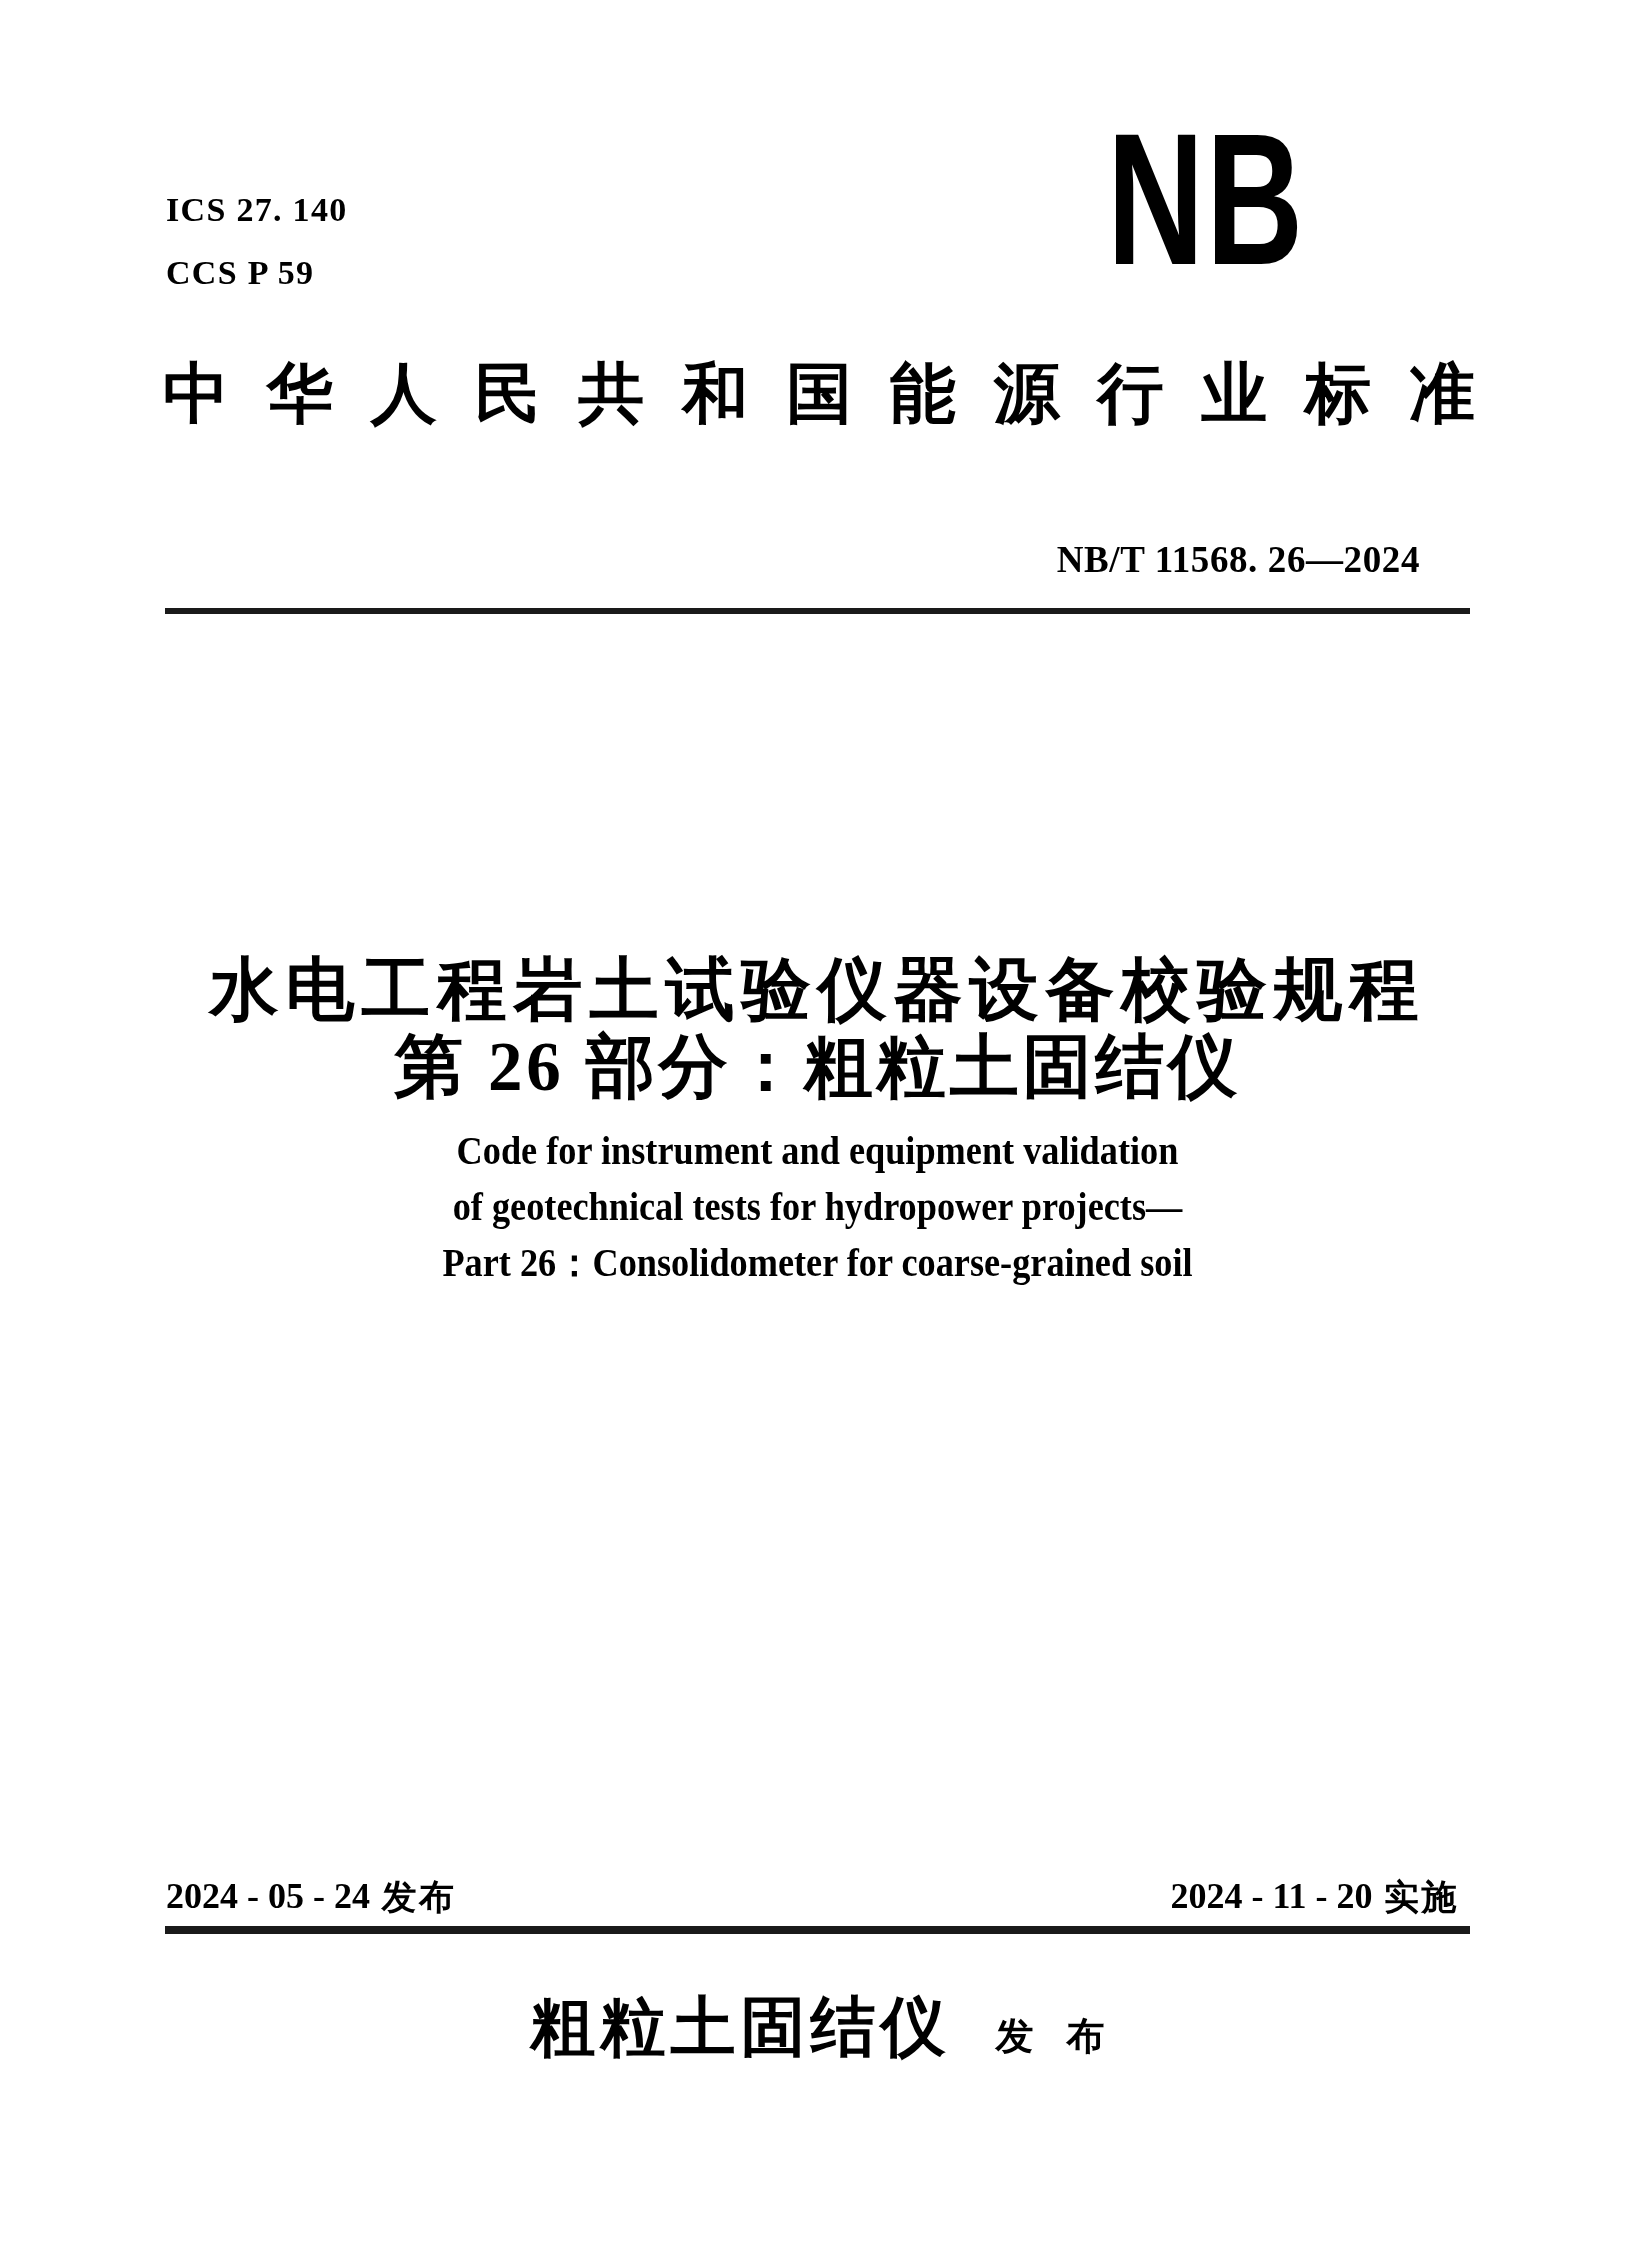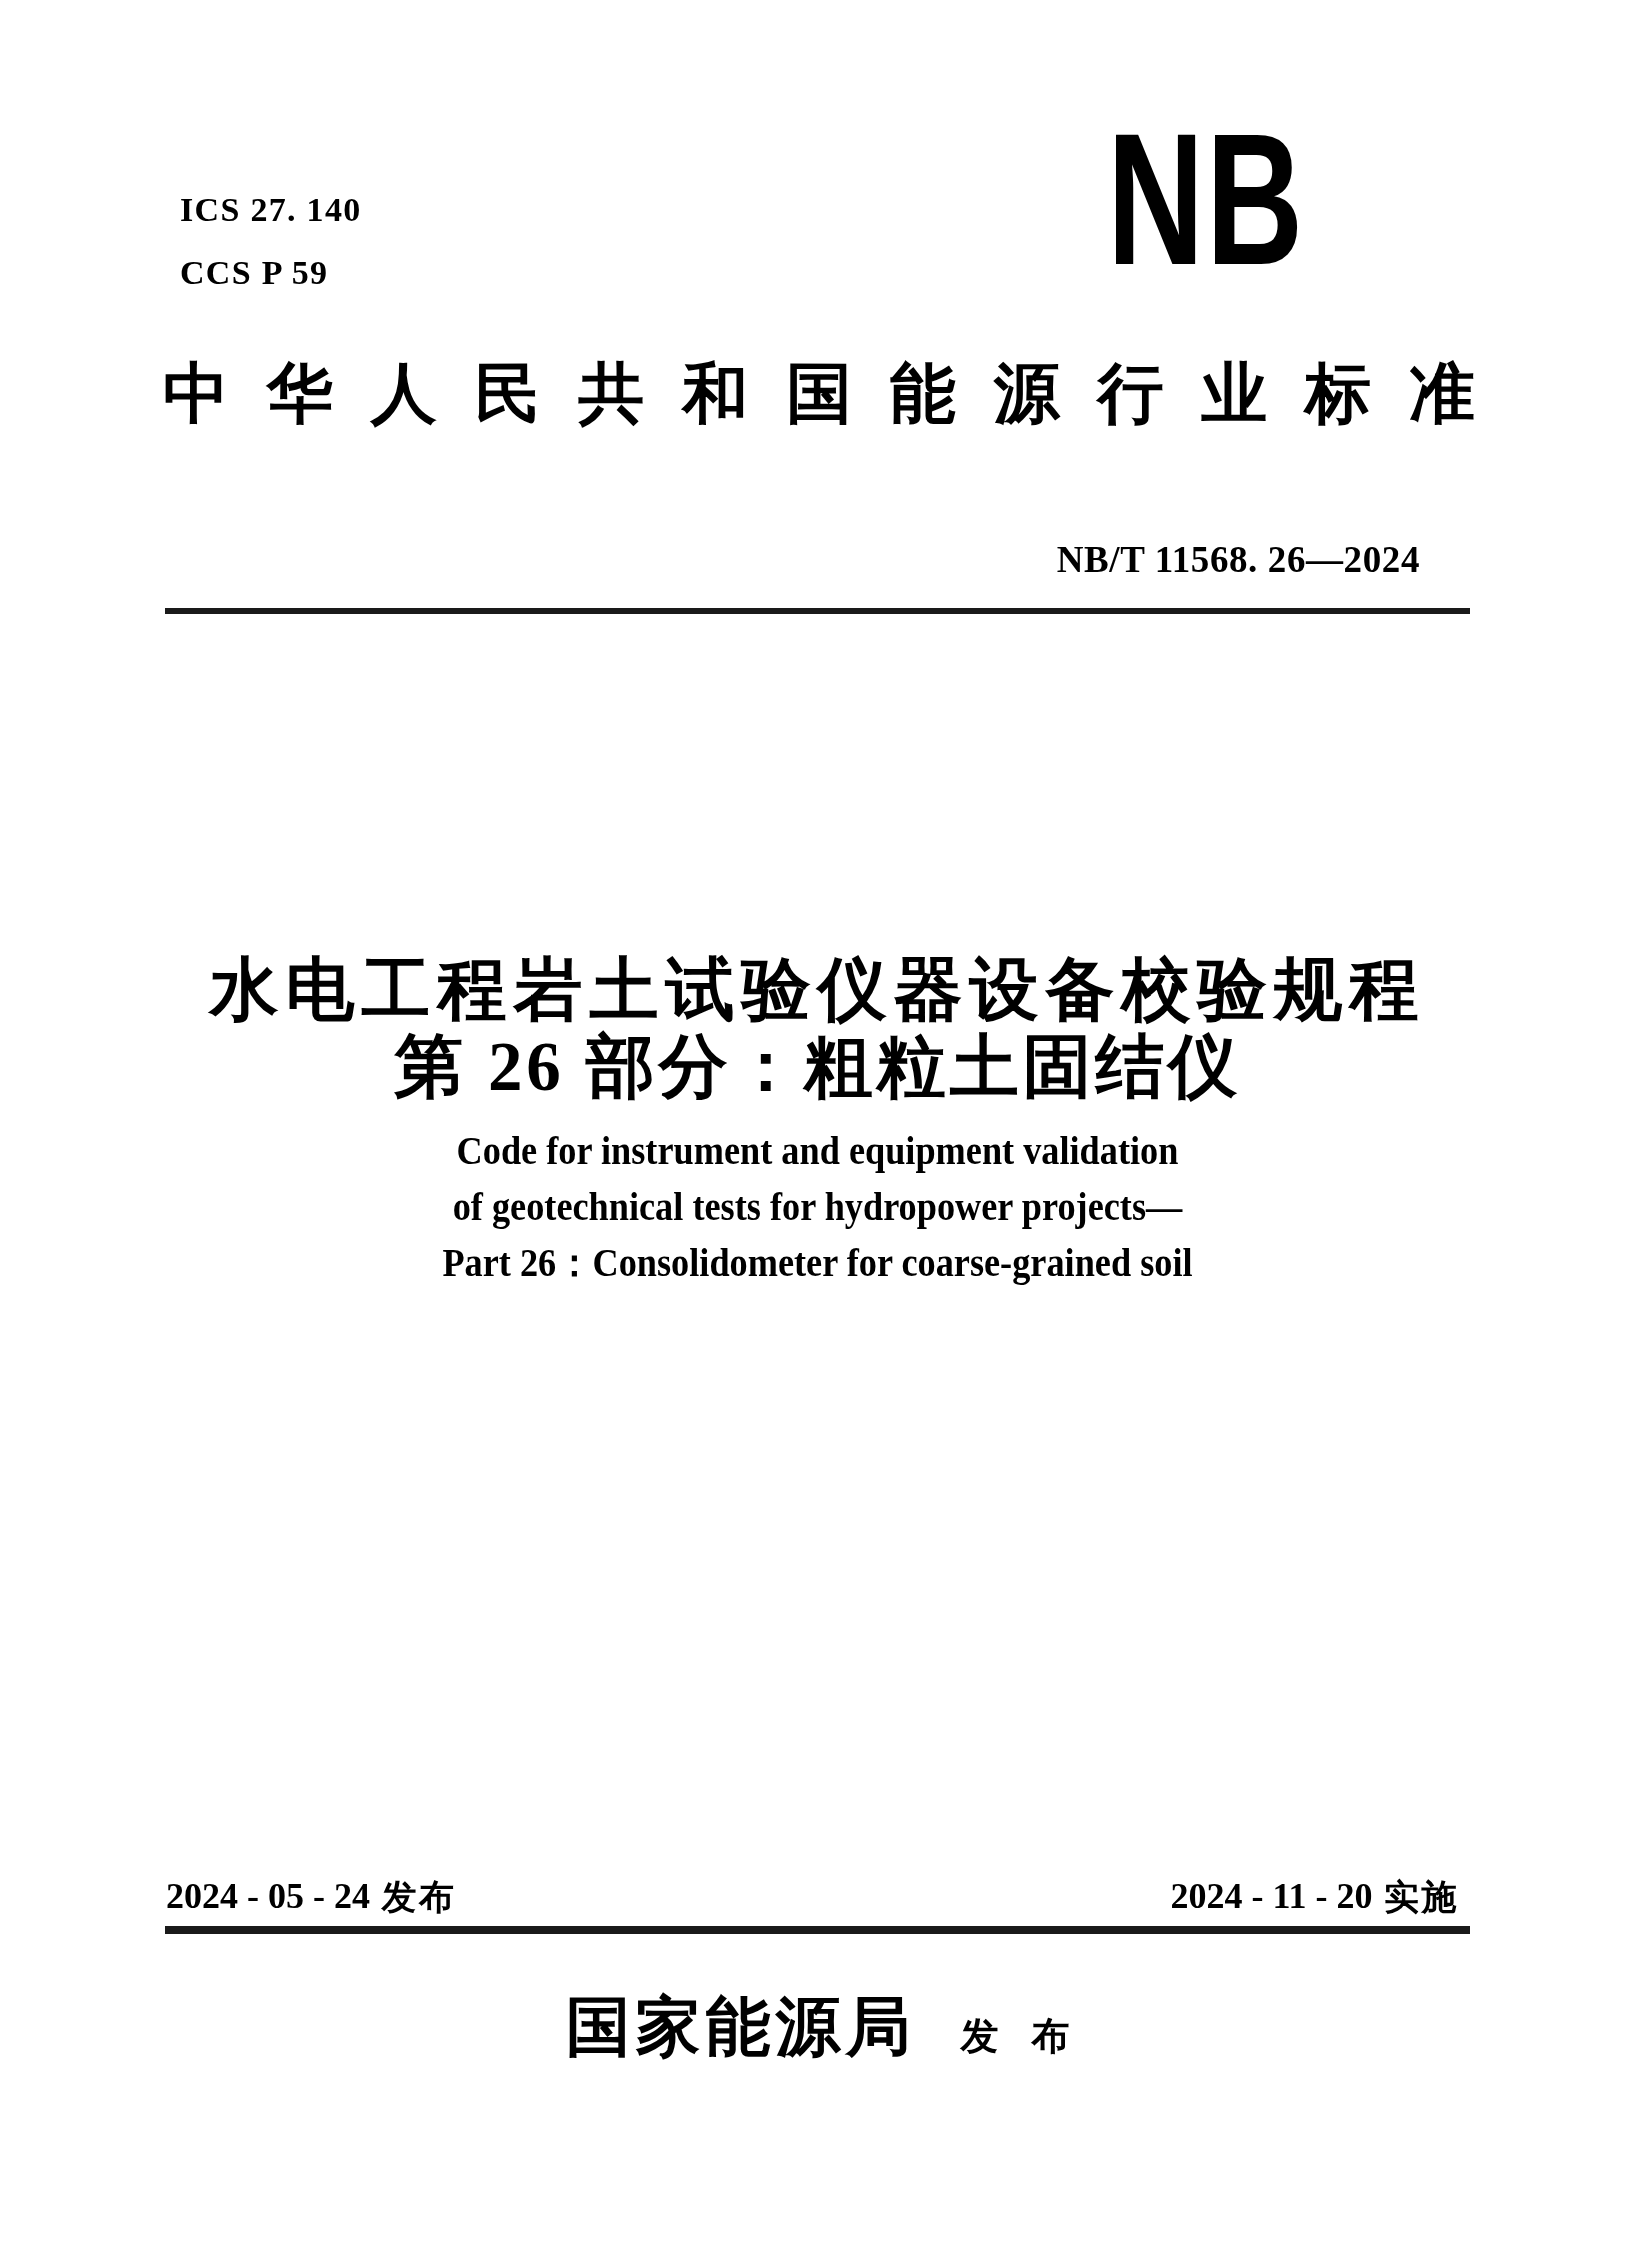--- a/index.html
+++ b/index.html
@@ -6,21 +6,21 @@
   body{
     width:1635px;height:2261px;
     background:#ffffff;color:#000;
     font-family:"Liberation Serif","DejaVu Serif",serif;
     position:relative;overflow:hidden;
   }
   .abs{position:absolute;}
 
   
   .ics-block{
-    left:180px;top:178px;
+    left:166px;top:178px;
     font-weight:bold;font-size:34px;line-height:63px;
     letter-spacing:1.3px;white-space:pre;
   }
 
   
   .nb-logo{
     left:1107px;top:106px;
     font-family:"Liberation Sans","DejaVu Sans",sans-serif;
     font-weight:bold;font-size:187px;line-height:1;
     letter-spacing:2.5px;
@@ -131,16 +131,16 @@
   </div>
   <div class="date-group">
     <span>2024 - 11 - 20</span>
     <span class="date-label">实施</span>
   </div>
 </div>
 
 <div class="abs rule rule-bottom"></div>
 
 <div class="abs publisher-row">
-  <span class="publisher-name">国家能源局</span>
+  <span class="publisher-name">粗粒土固结仪</span>
   <span class="publisher-label">发布</span>
 </div>
 
 
 </body></html>

